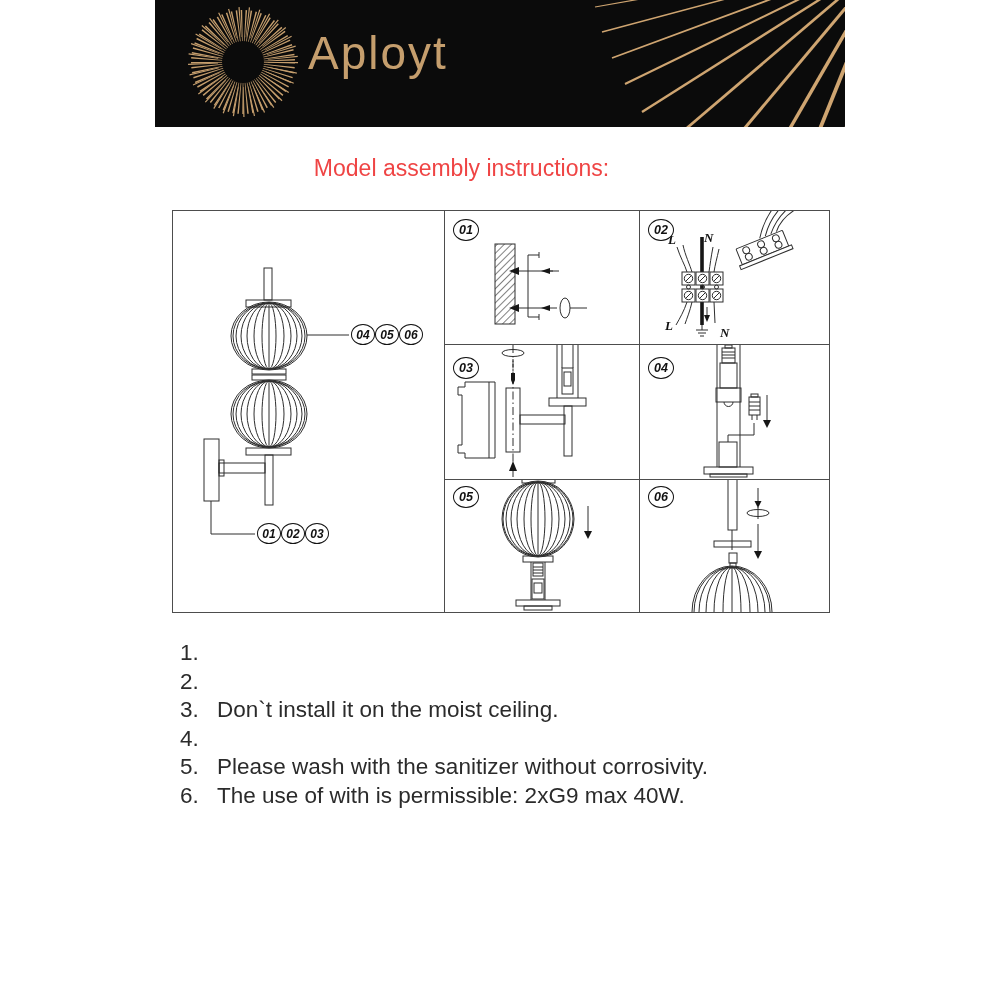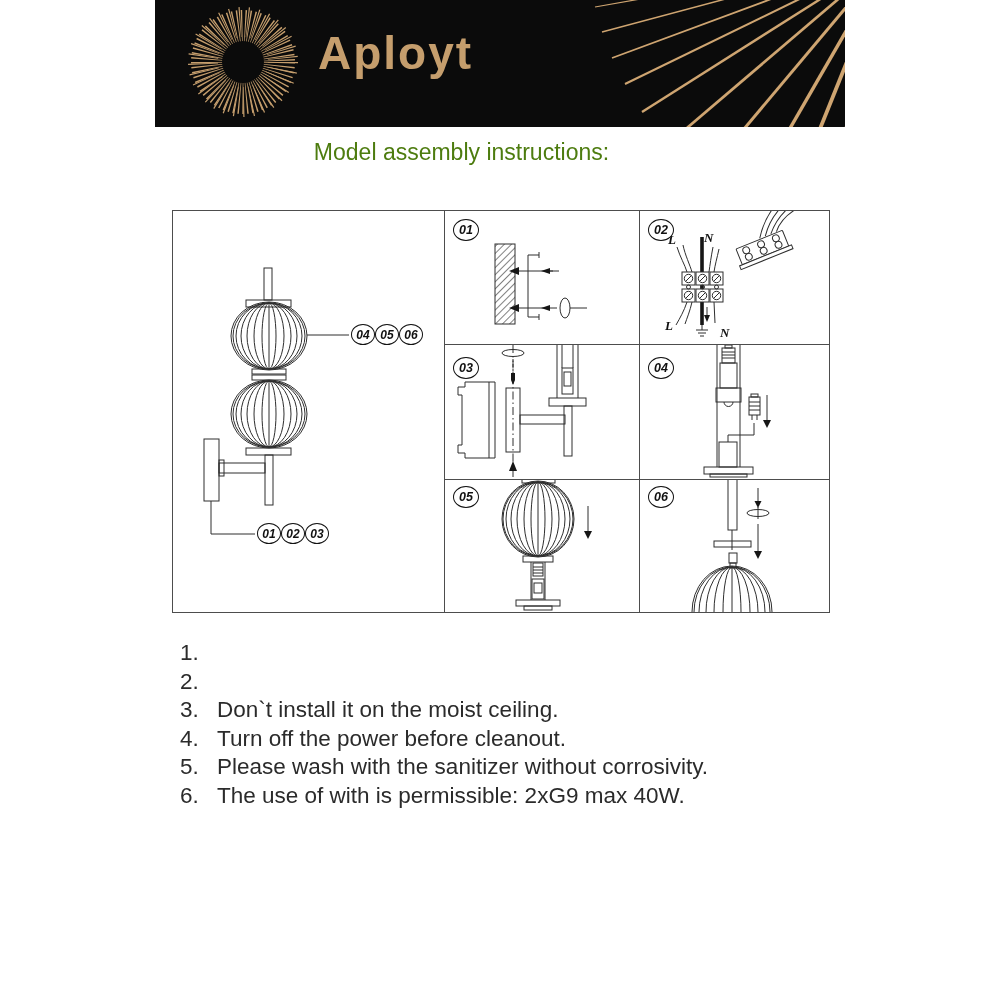--- a/index.html
+++ b/index.html
@@ -2,26 +2,26 @@
 <html><head>
 <meta charset="utf-8">
 <style>
   * { box-sizing: border-box; margin: 0; padding: 0; }
   body { width: 1000px; height: 1000px; background: #fff; font-family: "Liberation Sans", sans-serif; }
   .page { position: relative; width: 1000px; height: 1000px; background: #ffffff; overflow: hidden; }
 
   
   .band { position: absolute; left: 155px; top: 0; width: 690px; height: 127px; background: #0b0b0b; overflow: hidden; }
   .band svg { position: absolute; left: 0; top: 0; }
-  .brand { position: absolute; left: 163px; top: 30px; color: #c59e6d; font-size: 46px; font-weight: 700;
+  .brand { position: absolute; left: 153px; top: 30px; color: #c59e6d; font-size: 46px; font-weight: 400;
            letter-spacing: 2px; line-height: 1; }
 
   
-  .title { position: absolute; left: 0; top: 139px; width: 923px; text-align: center;
-           font-size: 23px; color: #4d7c0f; }
+  .title { position: absolute; left: 0; top: 155px; width: 923px; text-align: center;
+           font-size: 23px; color: #ef4444; }
   .model { position: absolute; left: 0; top: 167px; width: 1000px; text-align: center;
            font-size: 22px; color: #212121; }
 
   
   .grid { position: absolute; left: 172px; top: 210px; width: 658px; height: 403px;
           border: 1px solid #4d4d4d; background: #fff; }
   .panel { position: absolute; background: #fff; font-style: italic; }
   .p-ov { left: 0; top: 0; width: 271px; height: 401px; }
   .p01 { left: 271px; top: 0;    width: 195px; height: 133px; border-left: 1px solid #4d4d4d; }
   .p02 { left: 466px; top: 0;    width: 190px; height: 133px; border-left: 1px solid #4d4d4d; }
@@ -347,21 +347,20 @@
     </div>
     <div class="note-row">
       <span class="note-num">2.</span>
     </div>
     <div class="note-row">
       <span class="note-num">3.</span>
       <span class="note-text">Don`t install it on the moist ceiling.</span>
     </div>
     <div class="note-row">
       <span class="note-num">4.</span>
-      <span class="note-text">Turn off the power before cleanout.</span>
     </div>
     <div class="note-row">
       <span class="note-num">5.</span>
       <span class="note-text">Please wash with the sanitizer without corrosivity.</span>
     </div>
     <div class="note-row">
       <span class="note-num">6.</span>
       <span class="note-text">The use of with is permissible: 2xG9 max 40W.</span>
     </div>
   </div>

